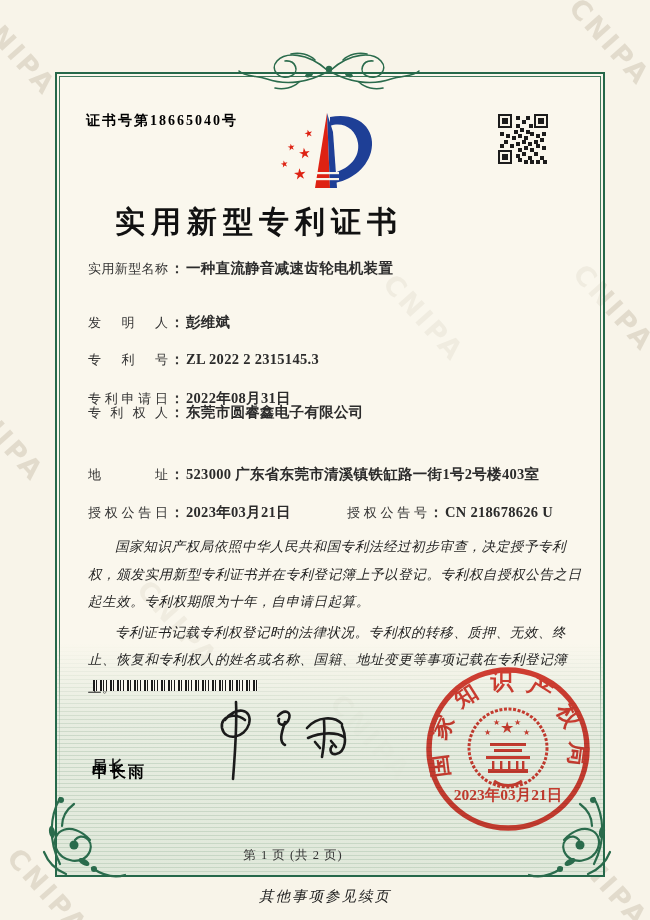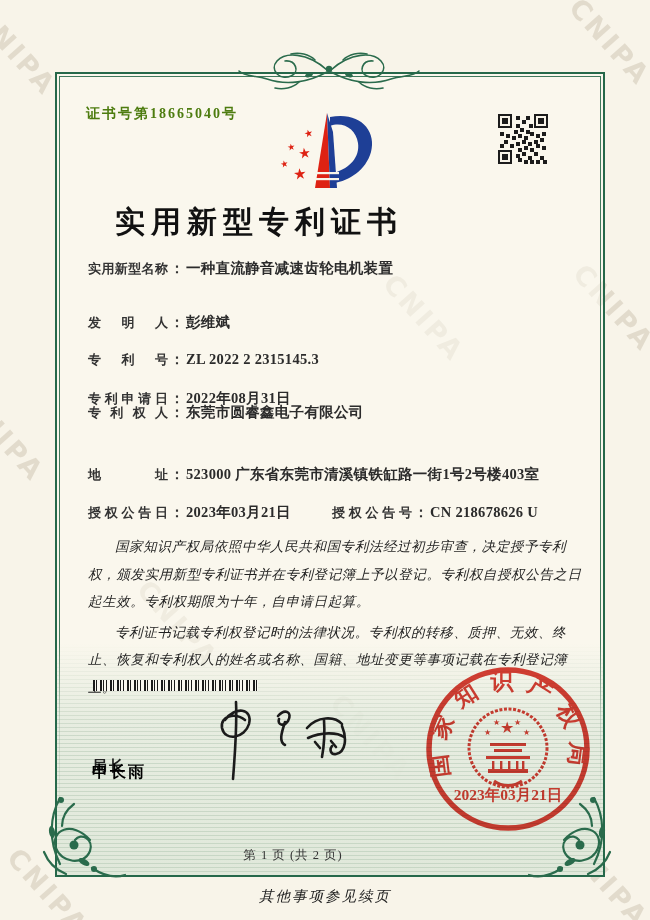--- a/index.html
+++ b/index.html
@@ -44,41 +44,41 @@
     mask-image:linear-gradient(180deg,transparent 0,#000 40%);
   }
 
   .ornament-top{left:237px;top:48px;}
   .corner-fl{pointer-events:none;}
   .corner-left{left:34px;top:788px;}
   .corner-right{left:528px;top:788px;}
 
   
   .cert-no{
-    left:86px;top:105px;font-size:14px;font-weight:600;color:#4d7c0f;letter-spacing:2px;
+    left:86px;top:112px;font-size:14px;font-weight:600;color:#000000;letter-spacing:2px;
   }
   .qr{left:496px;top:112px;}
   .logo{left:277px;top:110px;}
 
   .title{
     left:0;top:202px;width:518px;text-align:center;
     font-size:30px;font-weight:700;color:#111;letter-spacing:6px;white-space:nowrap;
   }
 
   
   .field{left:88px;width:512px;font-size:14px;color:#2e2e2e;white-space:nowrap;}
   .f-label{
     display:inline-block;width:80px;vertical-align:baseline;
-    font-size:13px;font-weight:700;color:#333;
+    font-size:13px;font-weight:400;color:#333;
     text-align:justify;text-align-last:justify;
   }
   .f-colon{font-weight:700;color:#333;margin:0 2px 0 2px;}
   .f-value{font-size:14.5px;font-weight:600;color:#2b2b2b;letter-spacing:.3px;}
   .f-value-date{display:inline-block;width:146px;}
-  .f-group2{margin-left:0;}
+  .f-group2{margin-left:15px;}
 
   
   .body-text{
     left:88px;top:533px;width:500px;color:#1f1f1f;
     font-size:13.5px;line-height:27.5px;letter-spacing:.6px;
     font-style:italic;font-weight:500;
   }
   .body-text p{margin:0 0 3px 0;text-indent:2em;}
 
   

